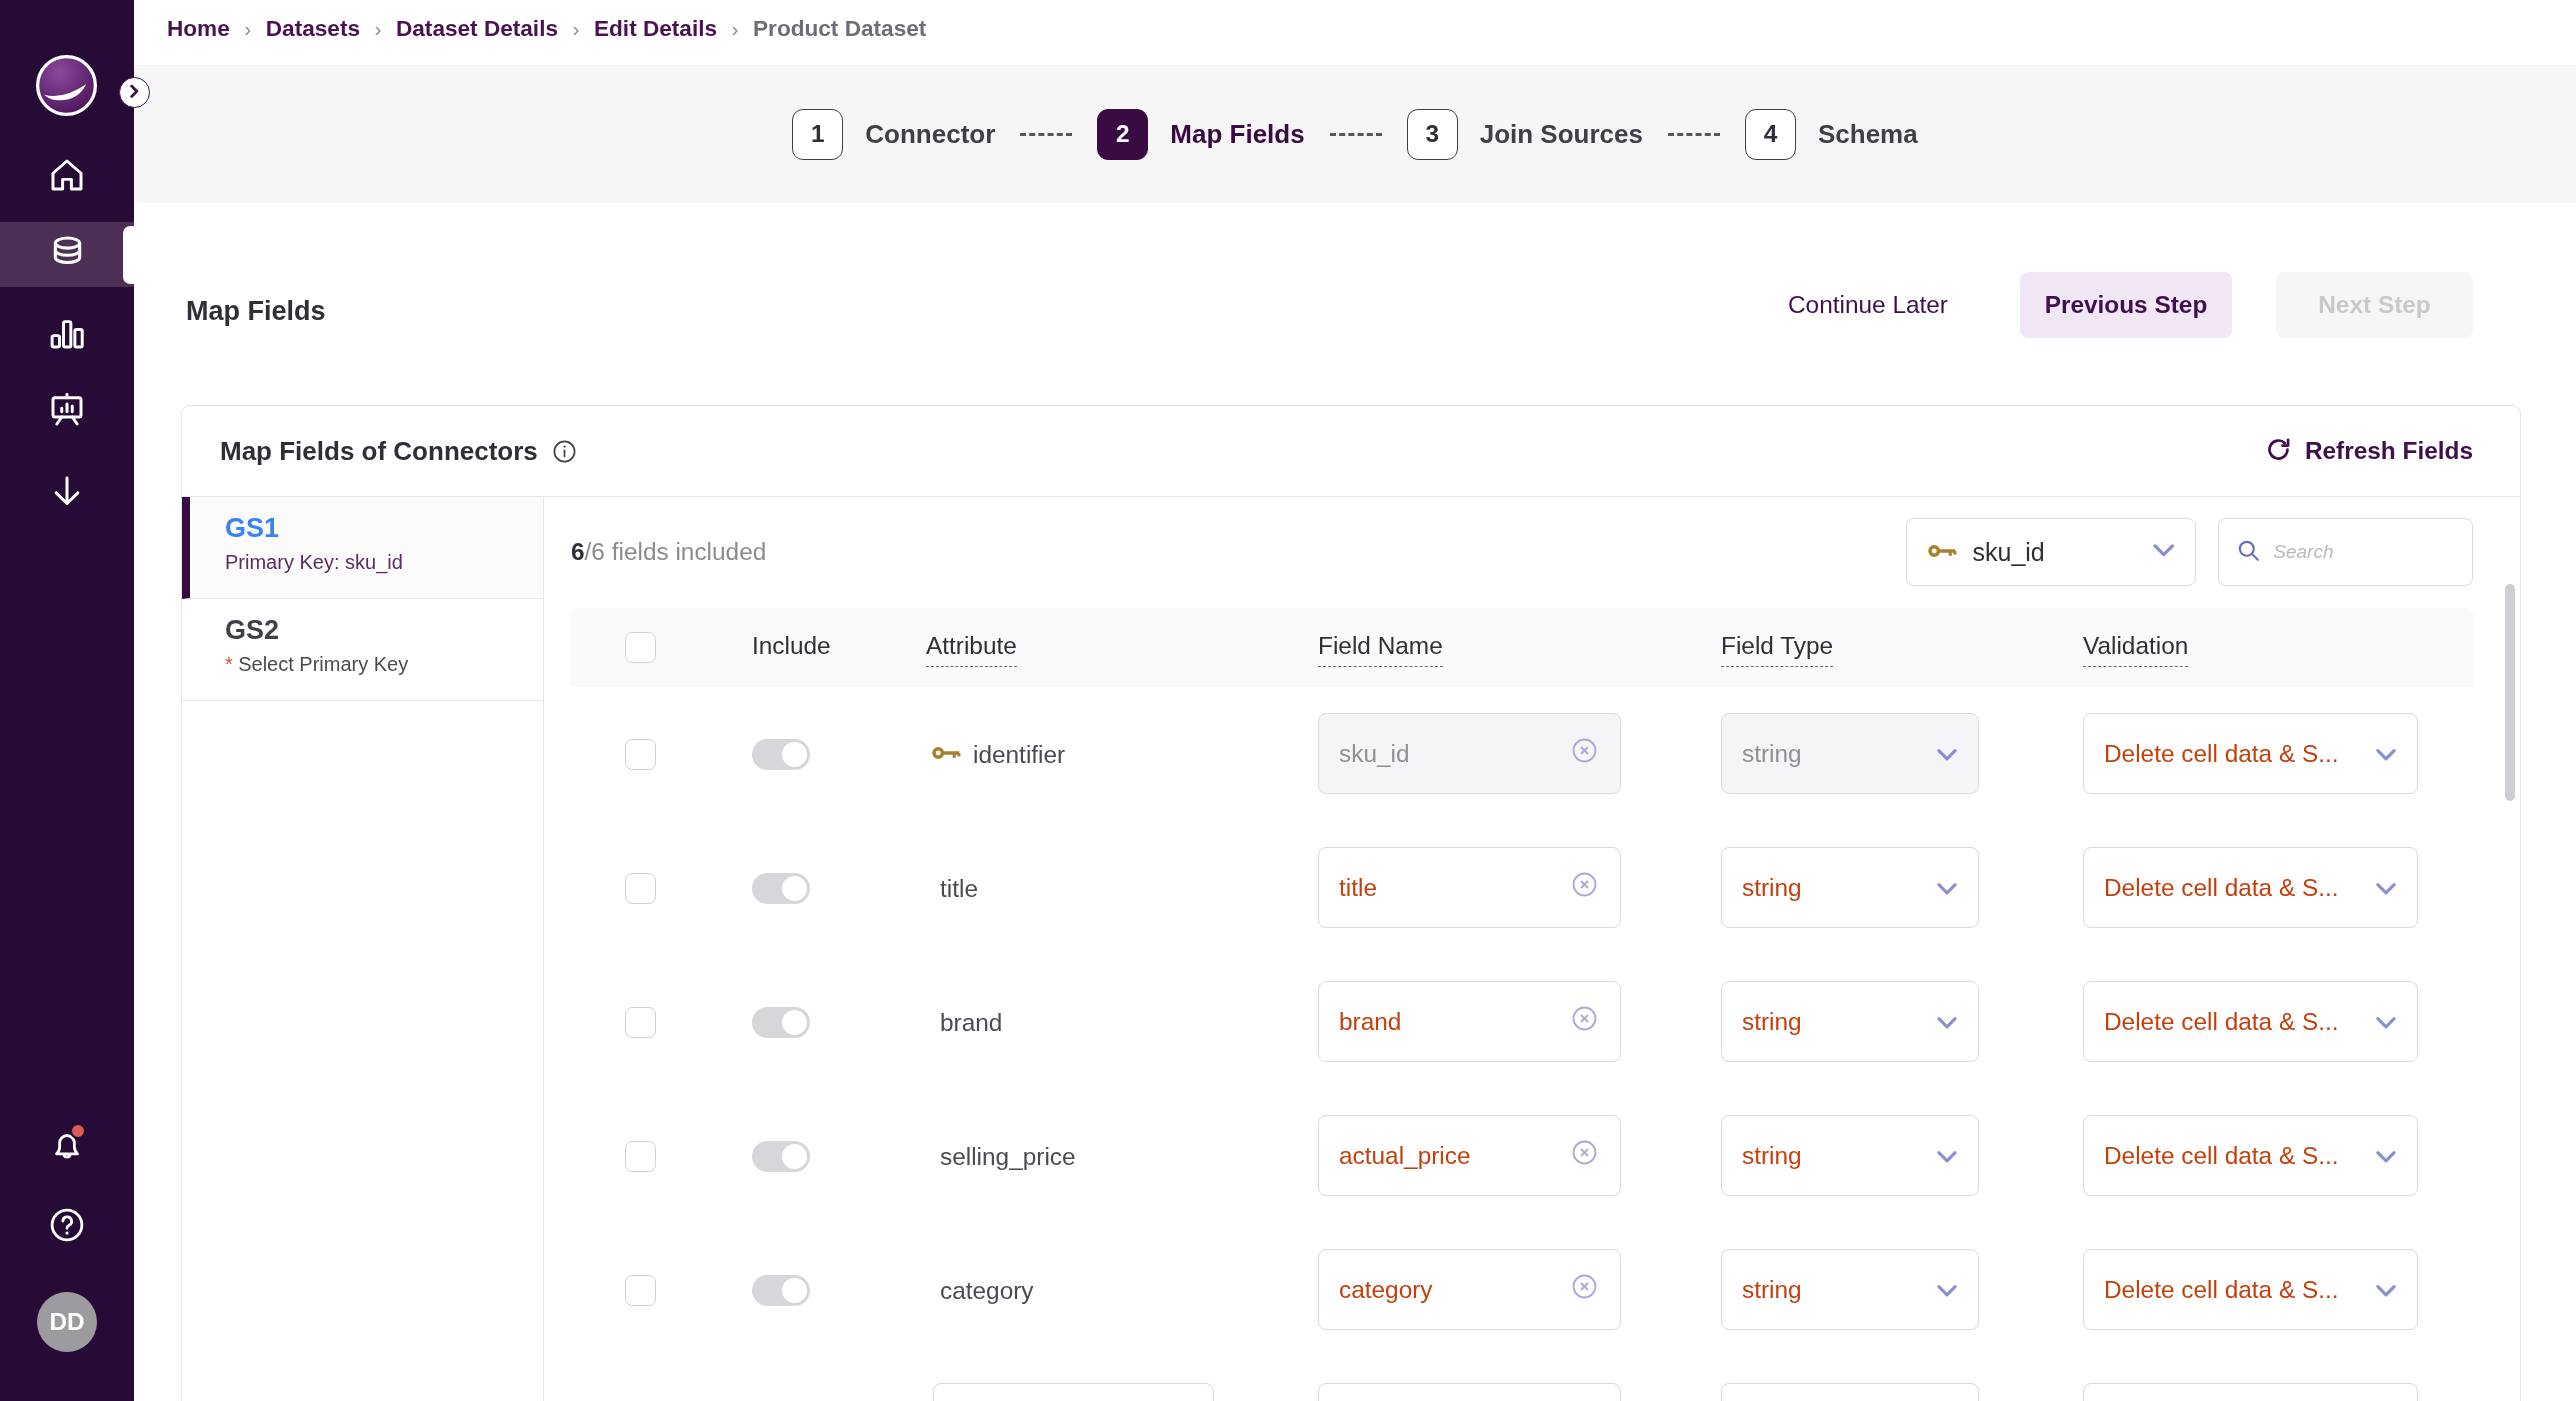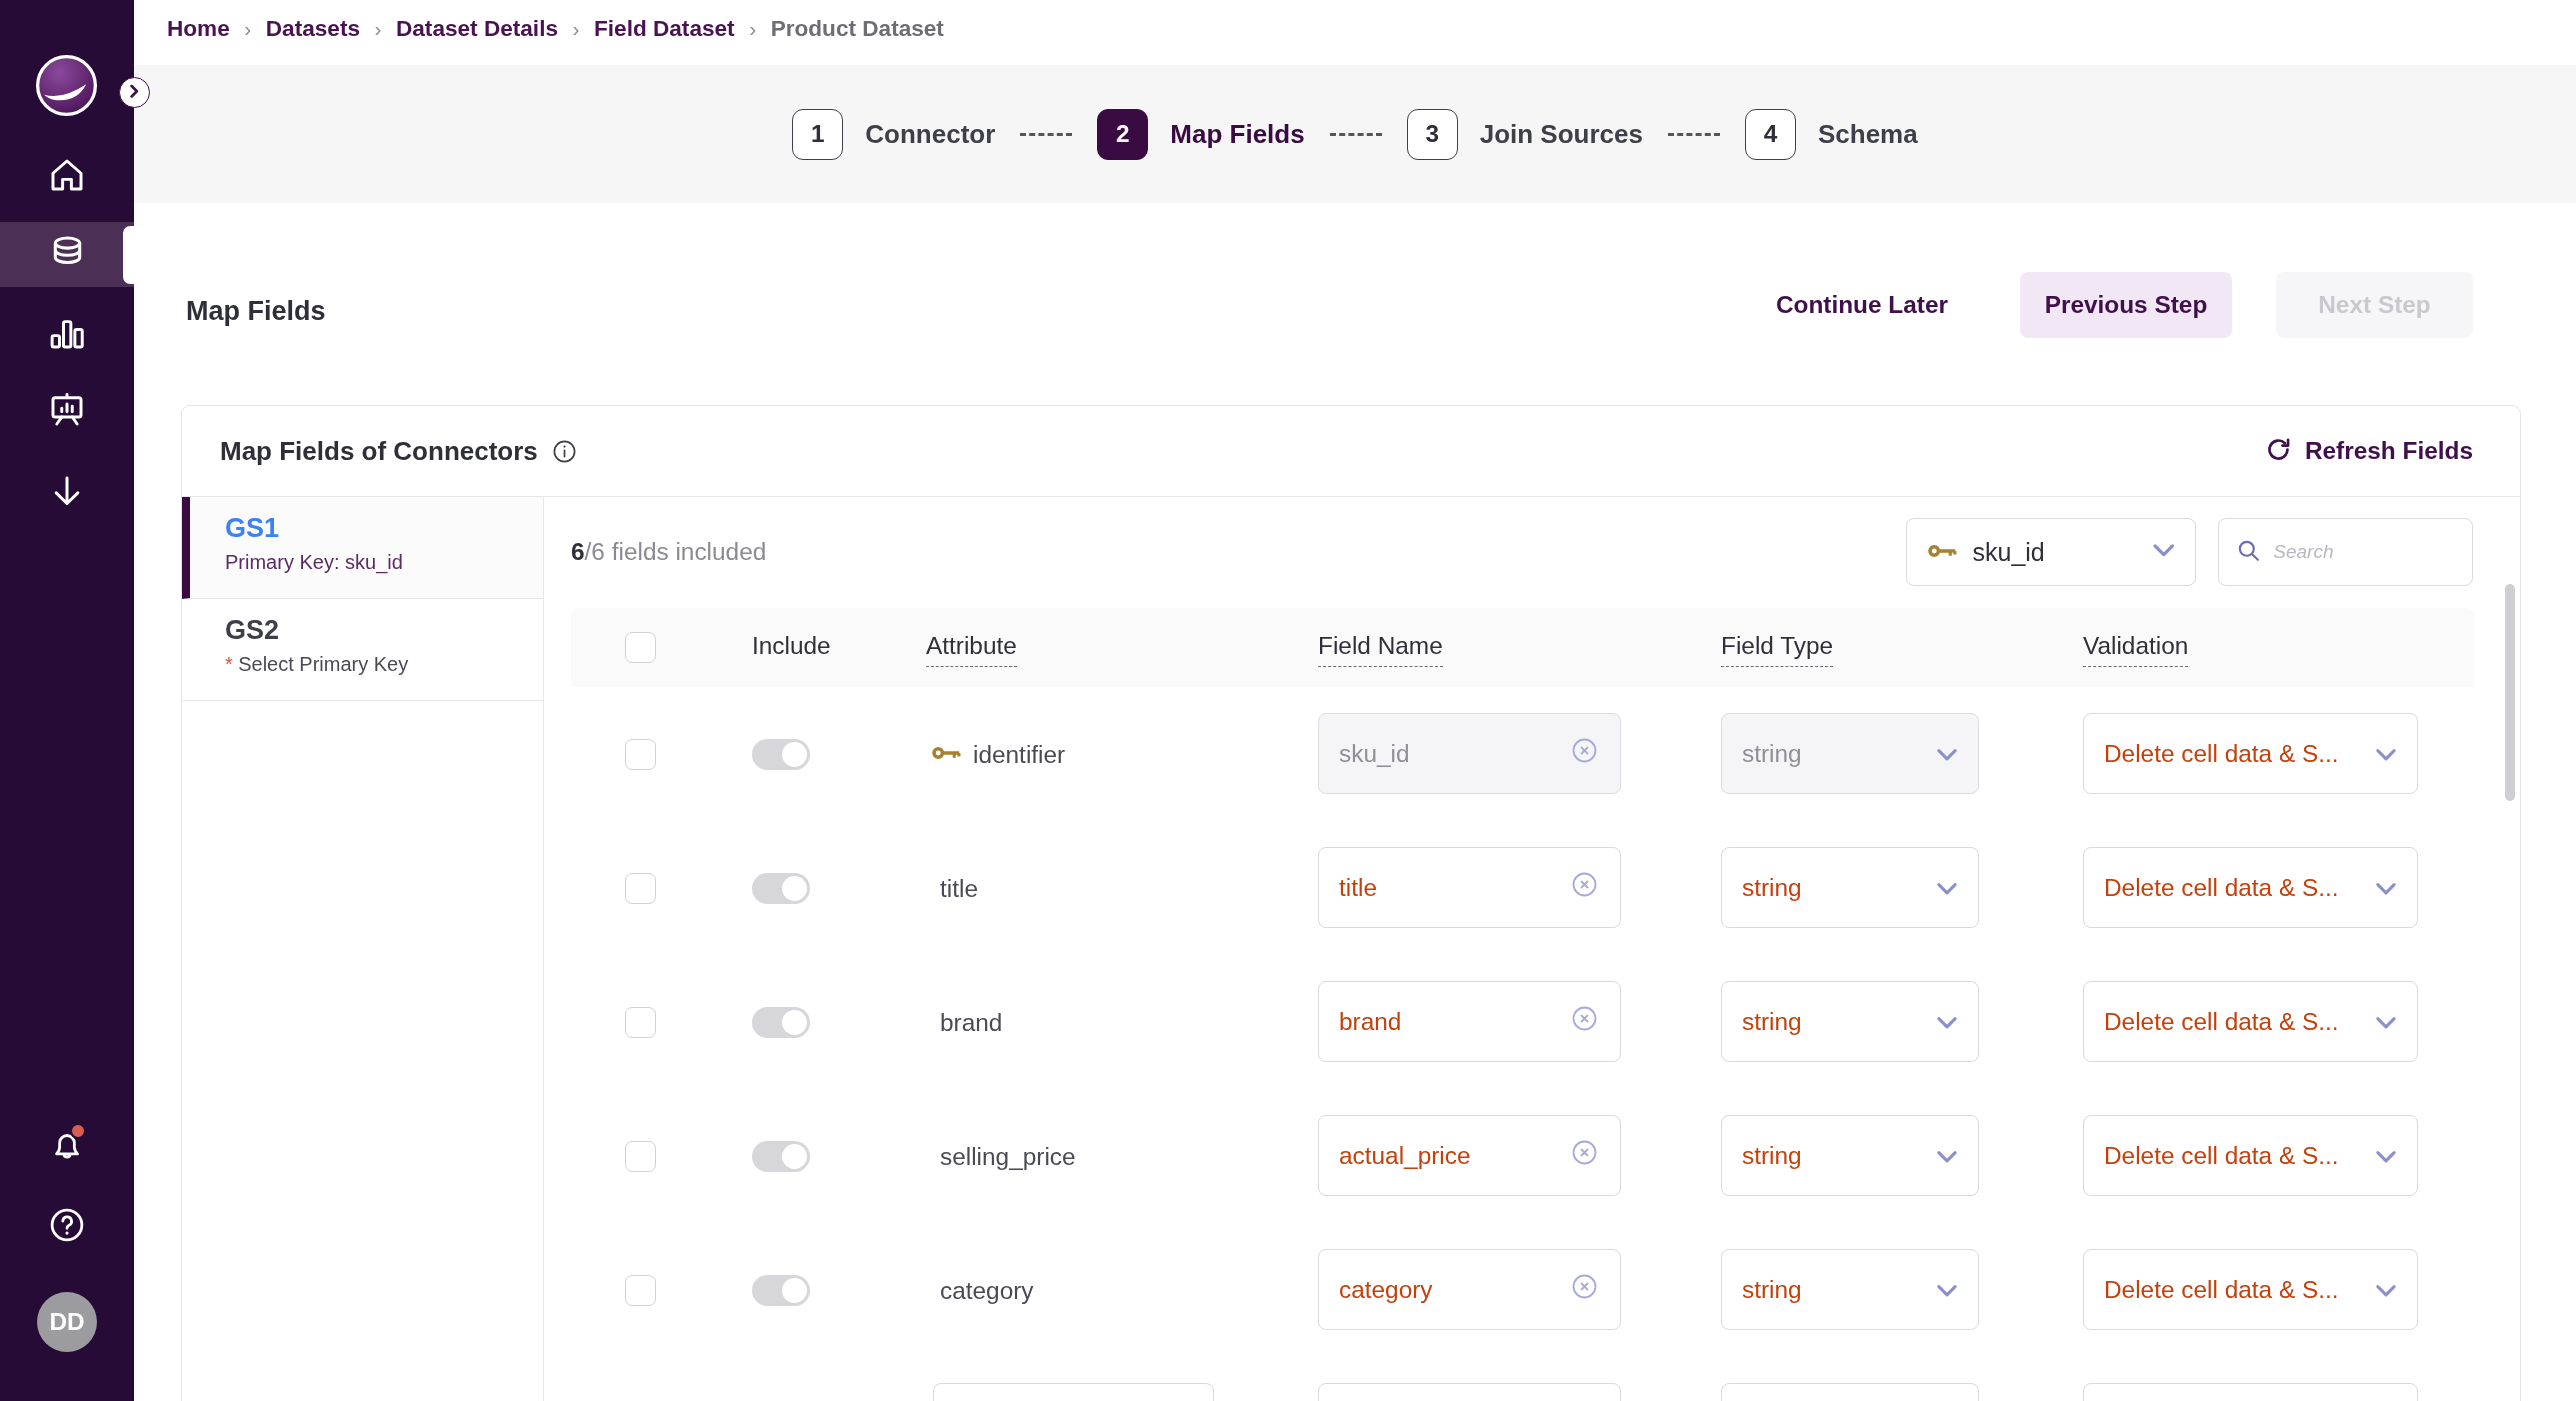--- a/index.html
+++ b/index.html
@@ -33,21 +33,21 @@
   .stepper { display:flex; align-items:center; }
   .step-box { width:51px; height:51px; border:1.8px solid #3f3f4a; border-radius:11px; background:#fff;
     display:flex; align-items:center; justify-content:center; font-size:24.4px; font-weight:700; color:#2f2f3a; }
   .step-box.active { background:#3a0b42; border-color:#3a0b42; color:#fff; }
   .step-label { margin-left:22px; font-size:26px; font-weight:700; color:#3f3f4a; }
   .step-label.active { color:#3a0b42; }
   .step-dash { width:52px; border-top:3.6px dashed #55555e; margin:0 25px; }
 
   .page-title { position:absolute; left:52px; top:296px; font-size:27px; font-weight:600; color:#2f2f3a; }
   .actions { position:absolute; right:103px; top:272px; height:66px; display:flex; align-items:center; }
-  .btn-text { font-size:24.4px; font-weight:700; color:#40104c; margin-right:72px; cursor:pointer; }
+  .btn-text { font-size:24.4px; font-weight:400; color:#40104c; margin-right:72px; cursor:pointer; }
   .btn-prev { width:212px; height:66px; border-radius:8.1px; background:#f2e7f4; color:#40104c; font-size:24.4px; font-weight:700;
     display:flex; align-items:center; justify-content:center; margin-right:44px; cursor:pointer; }
   .btn-next { width:197px; height:66px; border-radius:8.1px; background:#f6f6f8; color:#c8c8ce; font-size:24.4px; font-weight:700;
     display:flex; align-items:center; justify-content:center; }
 
   
   .card { position:absolute; left:47px; top:405px; width:2340px; height:997px; background:#fff;
     border:0.9px solid #e3e3e8; border-bottom:none; border-radius:9px 9px 0 0; }
   .card-head { position:absolute; left:0; top:0; width:100%; height:91px; display:flex; align-items:center;
     padding:0 47px 0 38px; border-bottom:0.9px solid #e7e7ea; }
@@ -205,21 +205,21 @@
 
   <div class="main">
 
     <nav class="breadcrumb">
       <span class="bc-link">Home</span>
       <span class="bc-sep">›</span>
       <span class="bc-link">Datasets</span>
       <span class="bc-sep">›</span>
       <span class="bc-link">Dataset Details</span>
       <span class="bc-sep">›</span>
-      <span class="bc-link">Field Dataset</span>
+      <span class="bc-link">Edit Details</span>
       <span class="bc-sep">›</span>
       <span class="bc-current">Product Dataset</span>
     </nav>
 
     <div class="stepper-band">
       <div class="stepper">
         <div class="step-box">1</div>
         <div class="step-label">Connector</div>
         <div class="step-dash"></div>
         <div class="step-box active">2</div>

